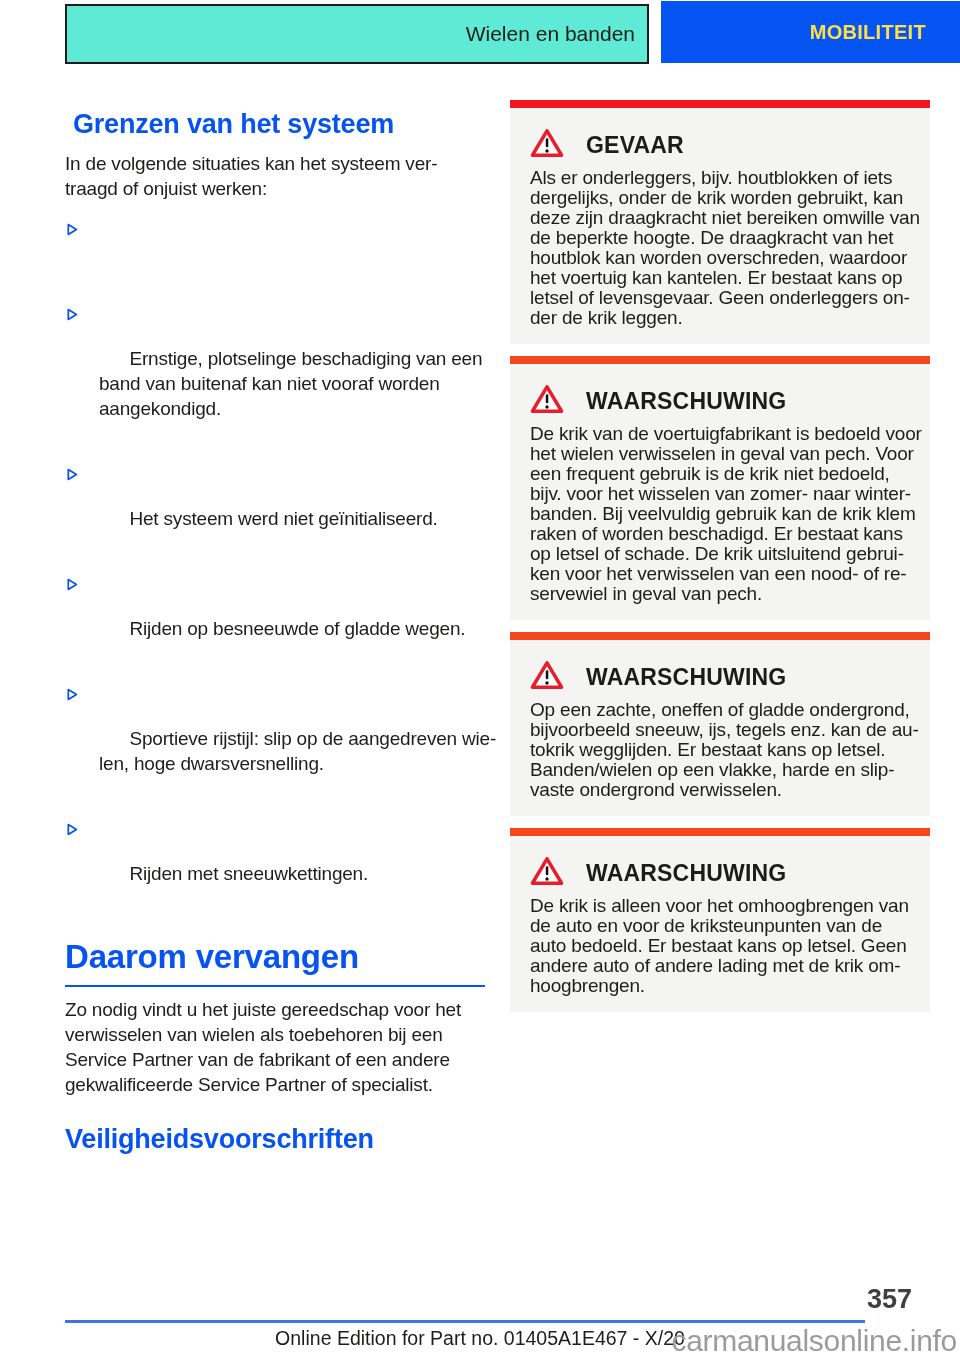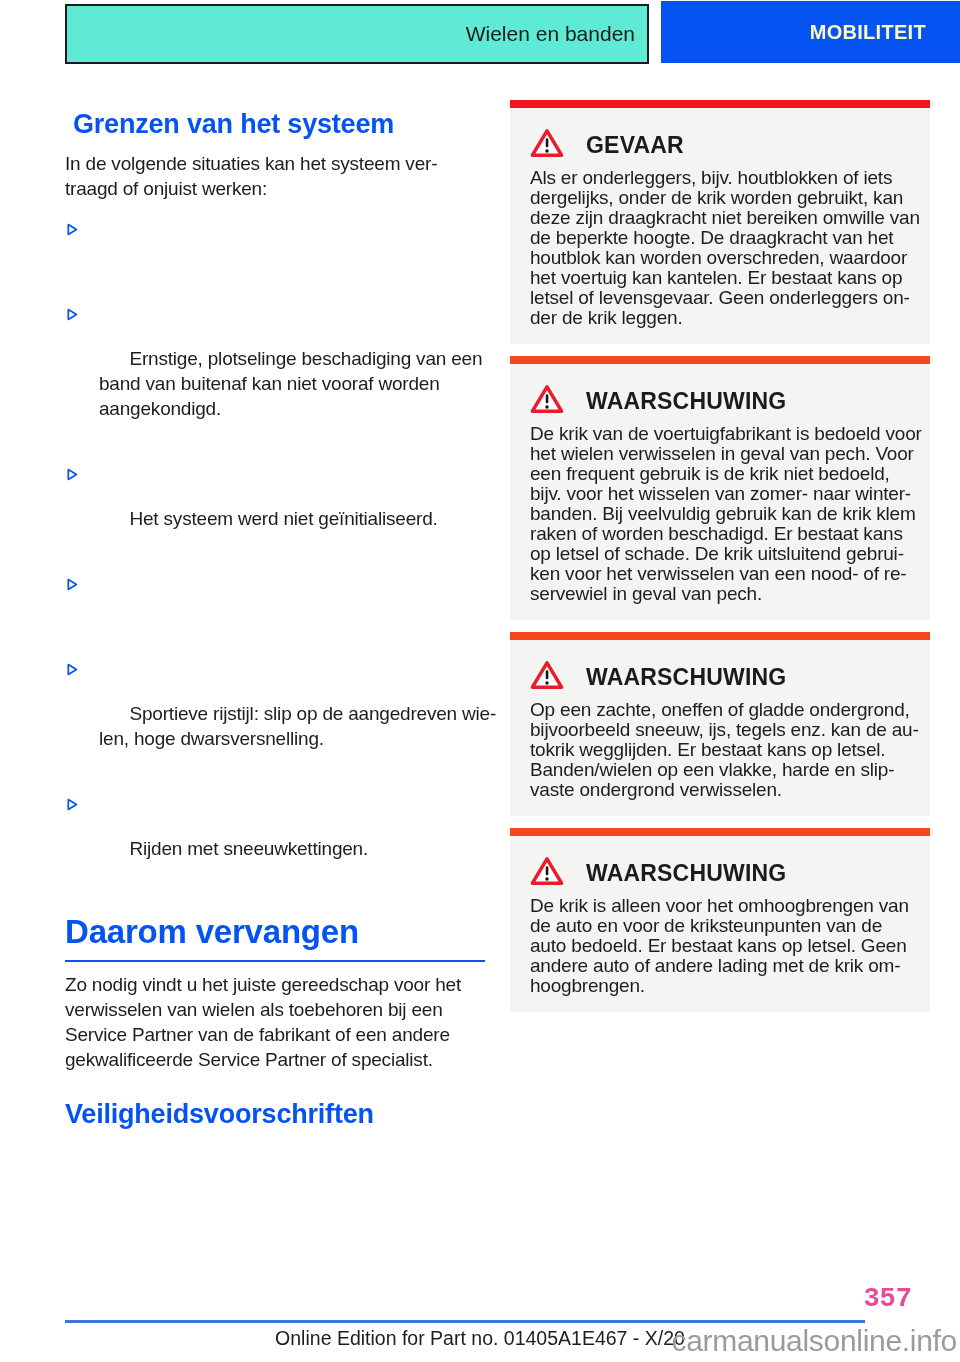--- a/index.html
+++ b/index.html
@@ -19,21 +19,21 @@
     border:2px solid #1b1b1b;background:#5eead4;
     box-sizing:border-box;
     display:flex;align-items:center;justify-content:flex-end;
     padding-right:12px;
     font-size:21px;color:#1d1d1b;
   }
   .hdr-right{
     left:661px;top:1px;width:299px;height:62px;
     display:flex;align-items:center;justify-content:flex-end;
     padding-right:34px;box-sizing:border-box;
-    color:#fef9c3;font-size:20px;font-weight:bold;letter-spacing:.3px;
+    color:#fde047;font-size:20px;font-weight:bold;letter-spacing:.3px;
   }
 
   
   .col{width:420px;}
   .col-left{left:65px;top:100px;}
   .col-right{left:510px;top:100px;}
 
   h1.sec{
     margin:8px;font-size:27px;line-height:33px;font-weight:bold;letter-spacing:-.2px;
   }
@@ -72,21 +72,21 @@
   }
   .warnhead .label{
     font-size:23px;font-weight:bold;color:#1b1b1b;letter-spacing:.2px;margin-left:8px;
   }
   .warnbody p{
     margin:6px 0 0 0;font-size:19px;line-height:20px;letter-spacing:-.2px;white-space:pre;
   }
 
   
   .foot-rule{left:65px;top:1320px;width:800px;height:3px;background:#3f75d6;}
-  .foot-page{right:48px;top:1284px;font-size:27px;font-weight:bold;color:#ec4899;font-family:Liberation Mono, monospace;}
+  .foot-page{right:48px;top:1284px;font-size:27px;font-weight:bold;color:#404040;}
   .foot-edition{left:0;top:1327px;width:960px;text-align:center;font-size:19.5px;color:#1d1d1b;}
   .foot-watermark{right:3px;top:1324px;font-size:30px;color:#9b9b9b;letter-spacing:-.3px;}
 </style>
 </head>
 <body>
 
 <div class="abs hdr-left">
   <span>Wielen en banden</span>
 </div>
 <div class="abs hdr-right" style="background:#0553f0;">
@@ -117,20 +117,21 @@
     <li>
       <span class="tri"><svg width="11" height="13" viewBox="0 0 11 13">
             <path d="M1.3 1.6 L9.4 6.5 L1.3 11.4 Z" fill="none" stroke="#0553f0" stroke-width="1.7" stroke-linejoin="round"></path>
           </svg></span>
       <span>Het systeem werd niet geïnitialiseerd.</span>
     </li>
     <li>
       <span class="tri"><svg width="11" height="13" viewBox="0 0 11 13">
             <path d="M1.3 1.6 L9.4 6.5 L1.3 11.4 Z" fill="none" stroke="#0553f0" stroke-width="1.7" stroke-linejoin="round"></path>
           </svg></span>
+      <span>Rijden op besneeuwde of gladde wegen.</span>
     </li>
     <li>
       <span class="tri"><svg width="11" height="13" viewBox="0 0 11 13">
             <path d="M1.3 1.6 L9.4 6.5 L1.3 11.4 Z" fill="none" stroke="#0553f0" stroke-width="1.7" stroke-linejoin="round"></path>
           </svg></span>
       <span>Sportieve rijstijl: slip op de aangedreven wie-
 len, hoge dwarsversnelling.</span>
     </li>
     <li>
       <span class="tri"><svg width="11" height="13" viewBox="0 0 11 13">

